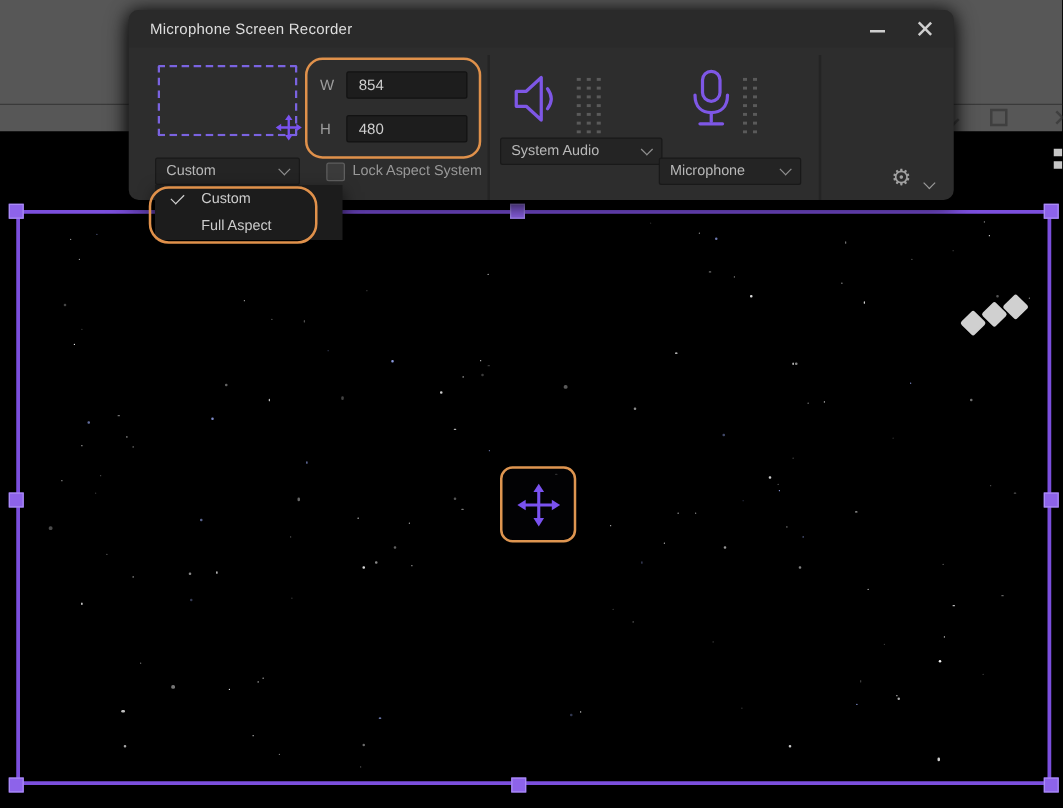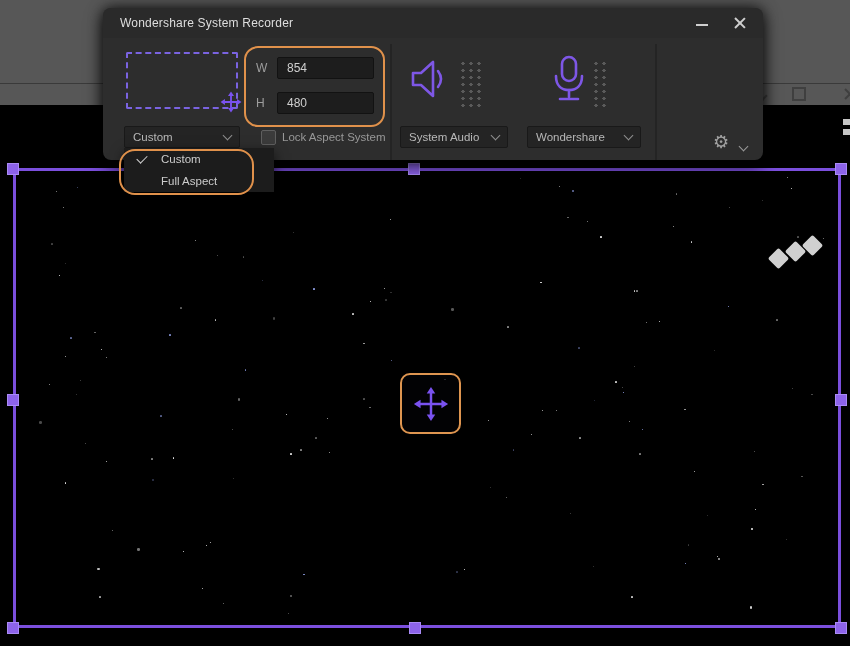--- a/index.html
+++ b/index.html
@@ -234,21 +234,21 @@
         <polygon points="20,2 15.5,9 24.5,9" stroke-width="0"></polygon>
         <polygon points="20,38 15.5,31 24.5,31" stroke-width="0"></polygon>
         <polygon points="2,20 9,15.5 9,24.5" stroke-width="0"></polygon>
         <polygon points="38,20 31,15.5 31,24.5" stroke-width="0"></polygon>
       </g>
     </svg>
   </div>
 
   <div class="panel">
     <div class="titlebar">
-      <span class="title">Wondershare System Recorder</span>
+      <span class="title">Microphone Screen Recorder</span>
       <div class="btn-min">
           <div class="bar"></div>
         </div>
       <div class="btn-close"></div>
     </div>
 
     <div class="dashed-box"></div>
     <svg class="mini-move" width="22" height="22" viewBox="0 0 40 40">
       <g stroke="#7a52f0" stroke-width="3.4" fill="#7a52f0" stroke-linecap="round">
         <line x1="20" y1="8" x2="20" y2="32"></line>
@@ -277,36 +277,36 @@
     <div class="divider" style="left:287px;"></div>
     <div class="divider" style="left:552px;"></div>
 
     <svg style="position:absolute;left:305px;top:50px;" width="46" height="42" viewBox="0 0 46 42">
       <g stroke="#7e57e6" stroke-width="2.6" fill="none" stroke-linejoin="round" stroke-linecap="round">
         <polygon points="5,15 13,15 25,4 25,38 13,27 5,27"></polygon>
         <path d="M30 13 Q36 21 30 29"></path>
       </g>
     </svg>
     <div class="dots" style="left:356px;top:52px;width:23px;height:47px;"></div>
-    <div class="select" style="left:297px;top:118px;width:108px;">
+    <div class="select" style="left:297px;top:102px;width:130px;">
       <span class="val">System Audio</span>
       <span class="chev"></span>
     </div>
 
     <svg style="position:absolute;left:447px;top:46px;" width="38" height="50" viewBox="0 0 38 50">
       <g stroke="#7e57e6" stroke-width="2.6" fill="none" stroke-linecap="round">
         <rect x="12" y="3" width="14" height="24" rx="7"></rect>
         <path d="M6 22 c0 10 5.8 14 13 14 c7.2 0 13 -4 13 -14"></path>
         <line x1="19" y1="36" x2="19" y2="43"></line>
         <line x1="10" y1="45" x2="28" y2="45"></line>
       </g>
     </svg>
     <div class="dots" style="left:489px;top:52px;width:16px;height:47px;"></div>
     <div class="select" style="left:424px;top:118px;width:114px;">
-      <span class="val">Wondershare</span>
+      <span class="val">Microphone</span>
       <span class="chev"></span>
     </div>
 
     <div class="gear">⚙</div>
     <div class="gear-chev"></div>
 
     <div class="menu">
       <div class="menu-item" style="top:0;">
         <span class="check"></span>
         <span class="label">Custom</span>

